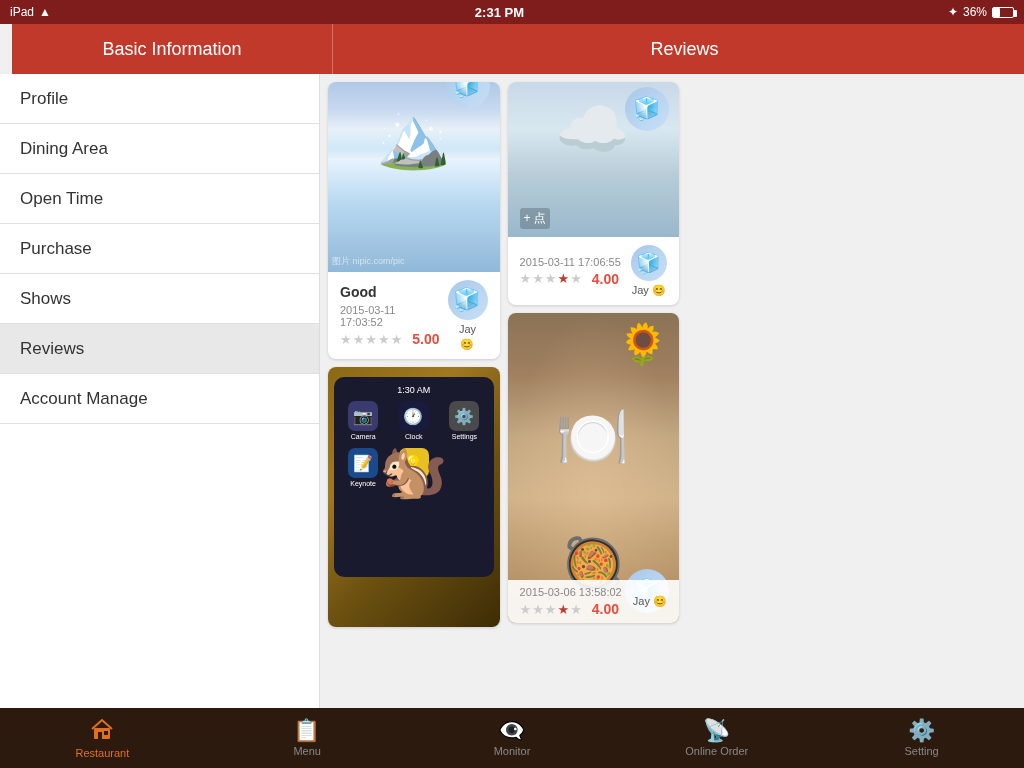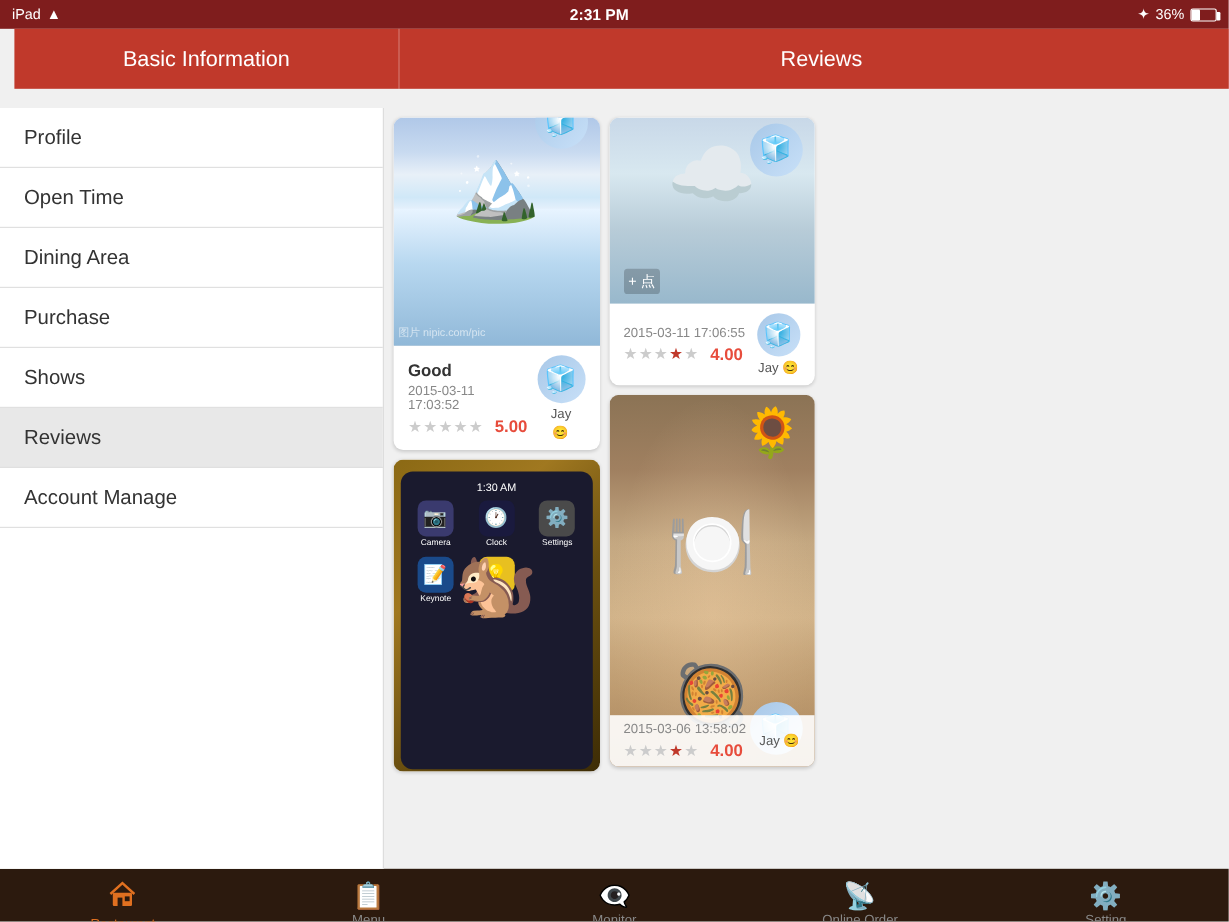--- a/index.html
+++ b/index.html
@@ -31,21 +31,20 @@
       color: white; font-size: 18px; font-weight: 400;
     }
     .header-divider {
       width: 1px; height: 100%; background: rgba(255,255,255,0.3);
     }
 
     
     .main-layout {
       display: flex;
       height: calc(768px - 24px - 50px - 60px);
-      margin-top: 16px;
     }
 
     
     .sidebar {
       width: 320px;
       background: #fff;
       border-right: 1px solid #ddd;
       flex-shrink: 0;
     }
     .sidebar-item {
@@ -257,24 +256,24 @@
   <div class="header-right">Reviews</div>
 </div>
 
 <div class="main-layout">
 
   <div class="sidebar">
     <div class="sidebar-item">
       <span>Profile</span>
     </div>
     <div class="sidebar-item">
+      <span>Dining Area</span>
+    </div>
+    <div class="sidebar-item">
       <span>Open Time</span>
-    </div>
-    <div class="sidebar-item">
-      <span>Dining Area</span>
     </div>
     <div class="sidebar-item">
       <span>Purchase</span>
     </div>
     <div class="sidebar-item">
       <span>Shows</span>
     </div>
     <div class="sidebar-item active">
       <span>Reviews</span>
     </div>
@@ -311,21 +310,21 @@
             <div class="reviewer-avatar"></div>
             <span class="reviewer-name">Jay</span>
             <span class="reviewer-emoji">😊</span>
           </div>
         </div>
       </div>
 
       <div class="review-card">
         <div class="review-image img-squirrel" style="height:260px;">
 
-          <div style="position:absolute;top:10px;left:50%;transform:translateX(-50%);width:160px;height:248px;background:#1a1a2e;border-radius:10px;overflow:hidden;padding:8px;">
+          <div style="position:absolute;top:10px;left:50%;transform:translateX(-50%);width:160px;height:200px;background:#1a1a2e;border-radius:10px;overflow:hidden;padding:8px;">
             <div style="color:white;font-size:9px;text-align:center;margin-bottom:6px;">1:30 AM</div>
             <div style="display:grid;grid-template-columns:1fr 1fr 1fr;gap:8px;justify-items:center;">
               <div style="display:flex;flex-direction:column;align-items:center;gap:2px;">
                 <div style="width:30px;height:30px;background:#3a3a6e;border-radius:7px;display:flex;align-items:center;justify-content:center;font-size:16px;">📷</div>
                 <span style="color:white;font-size:7px;">Camera</span>
               </div>
               <div style="display:flex;flex-direction:column;align-items:center;gap:2px;">
                 <div style="width:30px;height:30px;background:#1a1a3e;border-radius:7px;display:flex;align-items:center;justify-content:center;font-size:16px;">🕐</div>
                 <span style="color:white;font-size:7px;">Clock</span>
               </div>

